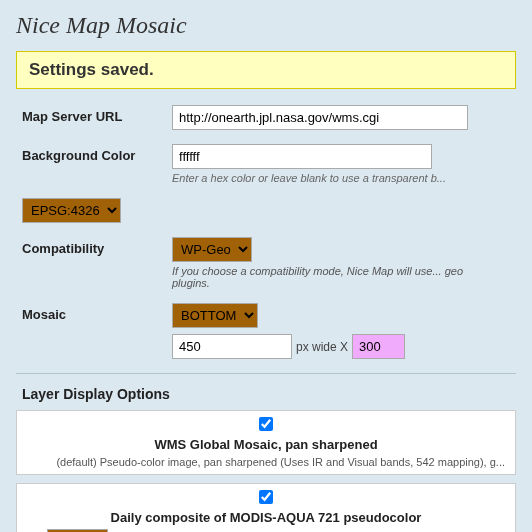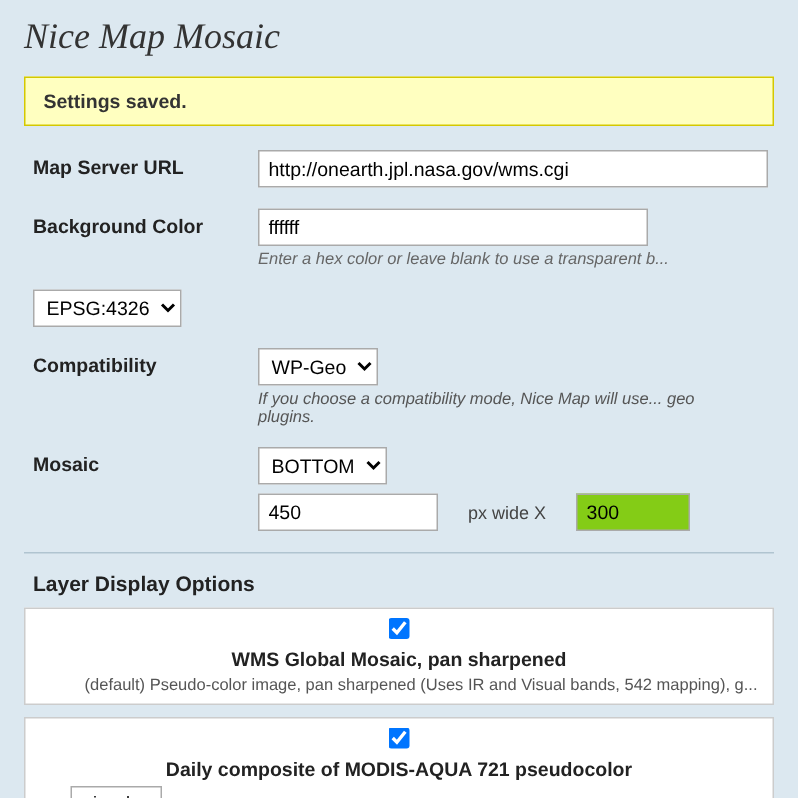--- a/index.html
+++ b/index.html
@@ -24,21 +24,21 @@
       color: #333;
       margin-bottom: 12px;
       font-family: Georgia, serif;
     }
     .settings-saved-banner {
       background: #ffffc0;
       border: 1px solid #d4c800;
       padding: 8px 12px;
       margin-bottom: 16px;
       font-weight: bold;
-      font-size: 13px;
+      font-size: 17px;
       color: #333;
       font-family: Arial, sans-serif;
     }
     .form-section {
       background: transparent;
     }
     .form-row {
       display: flex;
       align-items: flex-start;
       margin-bottom: 14px;
@@ -58,57 +58,57 @@
     }
     .text-input {
       width: 260px;
       border: 1px solid #aaa;
       padding: 4px 6px;
       font-size: 13px;
       background: #fff;
       font-family: Arial, sans-serif;
     }
     .text-input-wide {
-      width: 340px;
+      width: 296px;
     }
     .hint-text {
       font-size: 11px;
       color: #666;
       font-style: italic;
       margin-top: 3px;
       font-family: Arial, sans-serif;
     }
     .select-input {
       border: 1px solid #aaa;
       padding: 3px 4px;
       font-size: 13px;
-      background: #ffffff;
+      background: #a16207;
       font-family: Arial, sans-serif;
       cursor: pointer;
     }
     .display-row {
       display: flex;
       align-items: center;
-      gap: 20px;
+      gap: 4px;
       margin-top: 6px;
     }
     .display-row .text-input {
       width: 120px;
     }
     .px-label {
       font-size: 12px;
       color: #444;
       font-family: Arial, sans-serif;
     }
     .px-value-input {
-      width: 76px;
+      width: 53px;
       border: 1px solid #aaa;
       padding: 4px 6px;
       font-size: 13px;
-      background: #84cc16;
+      background: #f0abfc;
       font-family: Arial, sans-serif;
     }
     .layer-section-title {
       font-weight: bold;
       font-size: 14px;
       font-family: Arial, sans-serif;
       color: #222;
       margin-bottom: 8px;
       padding: 0 6px;
     }

